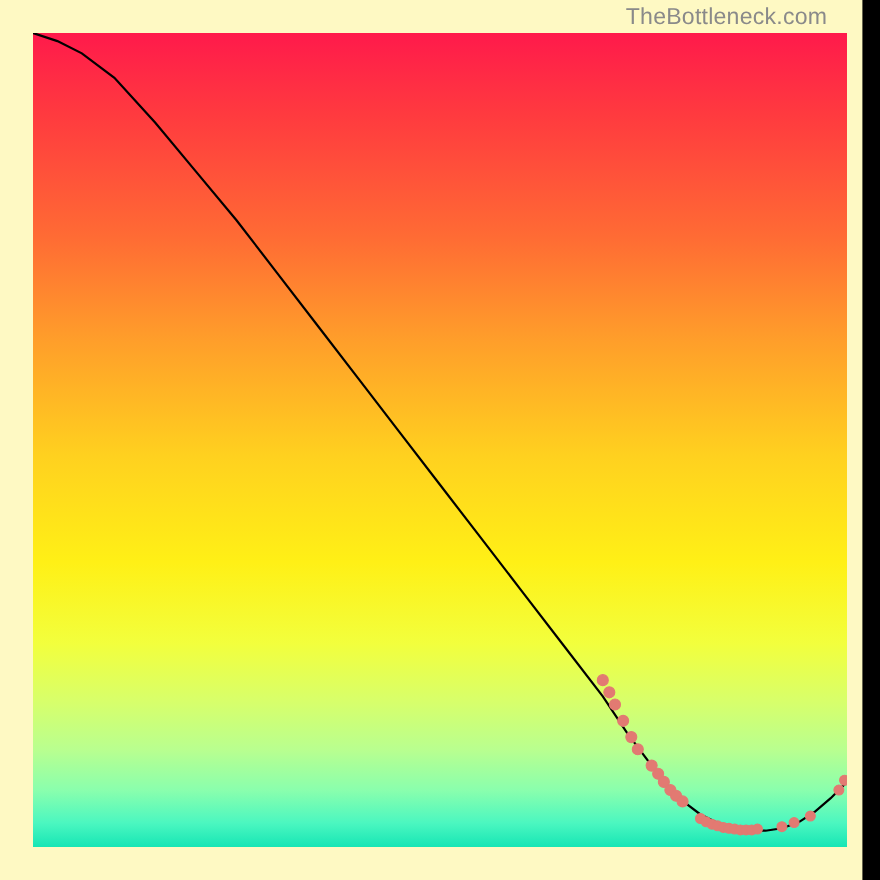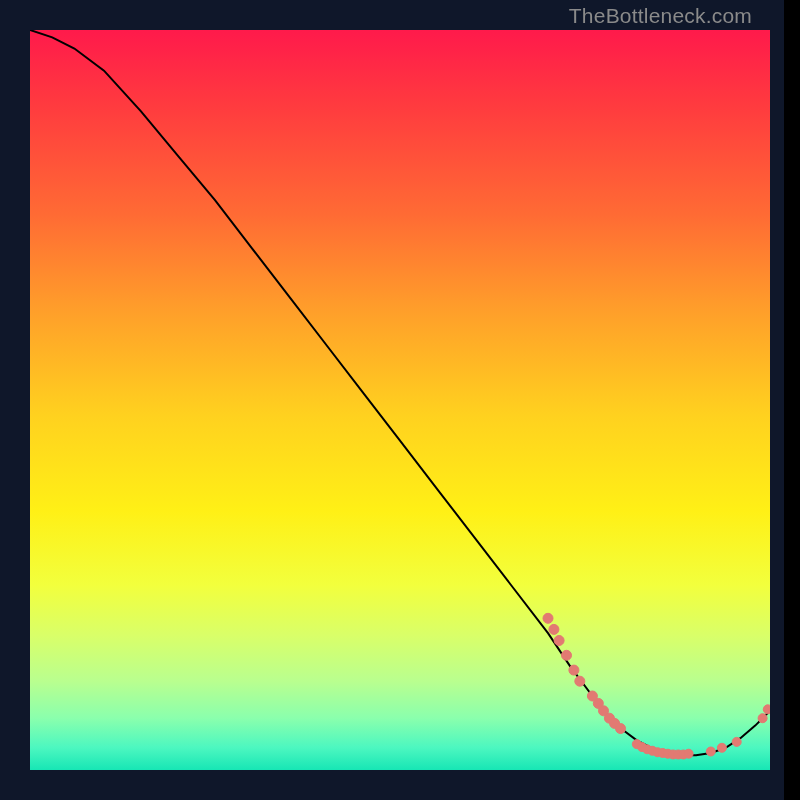--- a/index.html
+++ b/index.html
@@ -8,21 +8,21 @@
     width: 800px;
     height: 800px;
     background: #000;
     overflow: hidden;
     font-family: Arial, Helvetica, sans-serif;
   }
   .stage {
     position: relative;
     width: 784px;
     height: 800px;
-    background: #0f172a;
+    background: #fef9c3;
   }
   .plot {
     position: absolute;
     left: 30px;
     top: 30px;
     width: 740px;
     height: 740px;
     overflow: hidden;
   }
   .gradient {

